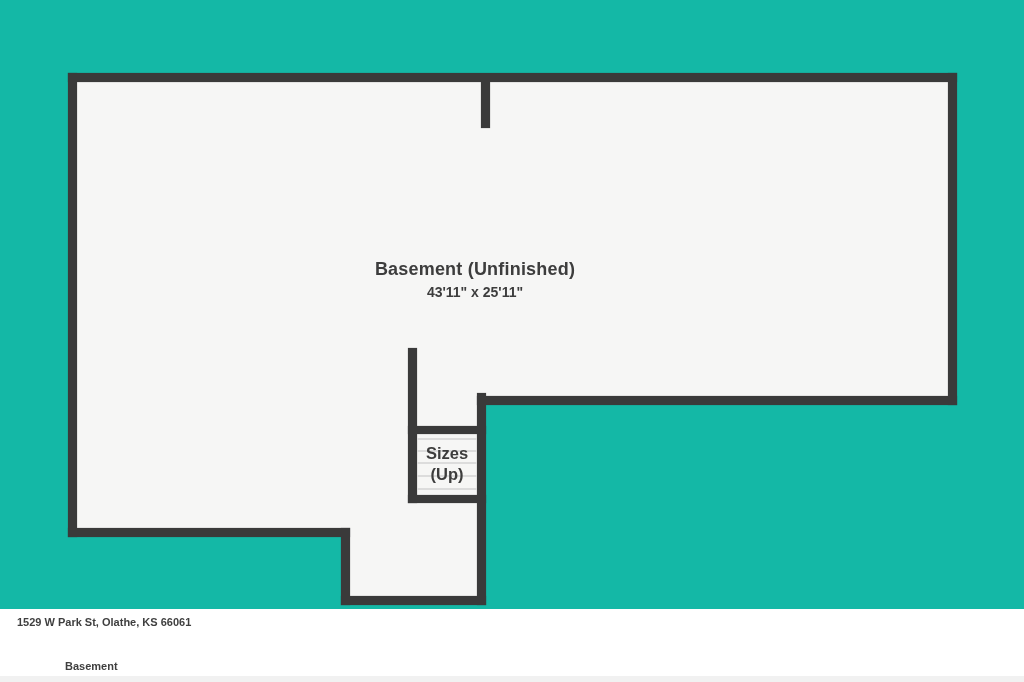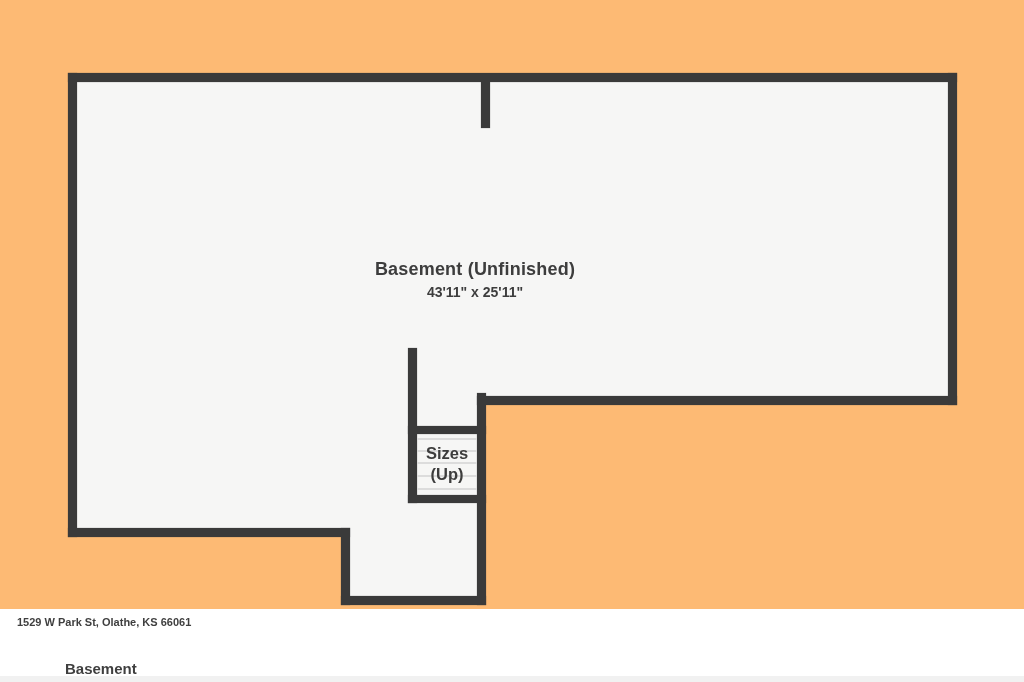--- a/index.html
+++ b/index.html
@@ -5,21 +5,21 @@
   * { margin: 0; padding: 0; box-sizing: border-box; }
   html, body { width: 1024px; height: 682px; }
   body {
     font-family: "Liberation Sans", "DejaVu Sans", sans-serif;
     background: #ffffff;
     position: relative;
     overflow: hidden;
   }
   #stage {
     position: absolute; left: 0; top: 0; width: 1024px; height: 609px;
-    background: #fdba74;
+    background: #14b8a6;
   }
   
   .floor { position: absolute; background: #f6f6f5; }
   
   .wall { position: absolute; background: #3a3a3a; box-shadow: 0 0 1px rgba(58,58,58,0.6); }
   
   .tread { position: absolute; height: 2px; background: #dcdcdc; }
   
   .room-label {
     position: absolute; left: 295px; top: 259px; width: 360px;
@@ -35,21 +35,21 @@
     position: absolute; left: 409px; top: 443px; width: 76px;
     text-align: center; color: #3d3d3d;
     font-size: 16.5px; font-weight: 700; line-height: 21px;
   }
   .footer-address {
     position: absolute; left: 17px; top: 616px;
     color: #3f3f3f; font-size: 11px; font-weight: 700;
   }
   .footer-floor {
     position: absolute; left: 17px; top: 660px;
-    color: #3f3f3f; font-size: 15px; font-weight: 700; padding-left: 48px;
+    color: #3f3f3f; font-size: 11px; font-weight: 700; padding-left: 48px;
   }
   .footer-disclaimer {
     position: absolute; left: 0; top: 662px; width: 1024px;
     text-align: center; color: #4a4a4a; font-size: 8.5px; font-weight: 700;
   }
   .bottom-strip {
     position: absolute; left: 0; top: 676px; width: 1024px; height: 6px;
     background: #f1f1f1;
   }
 </style>

